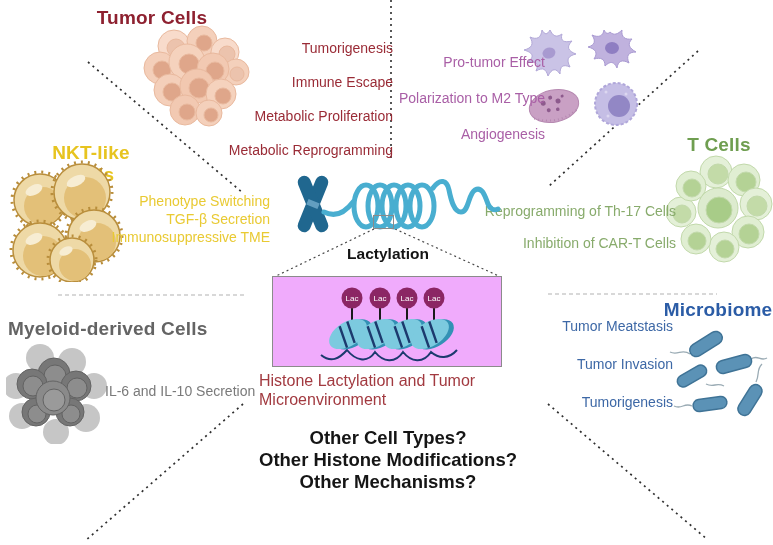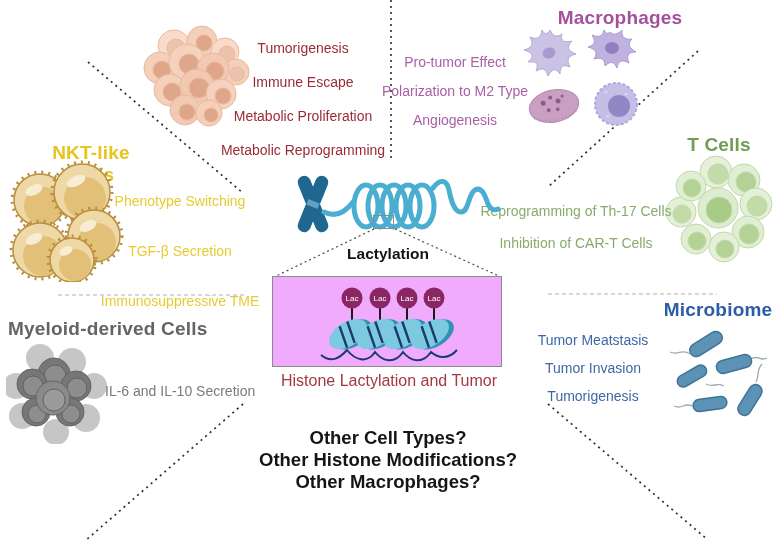--- a/index.html
+++ b/index.html
@@ -1,32 +1,32 @@
 <!DOCTYPE html>
 <html><head>
 <meta charset="utf-8">
 <style>
   html,body{margin:0;padding:0;background:#ffffff;}
   .canvas{position:relative;width:773px;height:545px;background:#ffffff;overflow:hidden;
           font-family:"Liberation Sans",sans-serif;}
   .abs{position:absolute;}
   .title{position:absolute;font-weight:bold;font-size:19px;letter-spacing:.2px;}
   .list{position:absolute;display:flex;flex-direction:column;font-size:14px;line-height:16px;}
-  .list.center{align-items:center;text-align:center;}
+  .list.center{align-items:flex-end;text-align:center;}
   .c-tumor-title{color:#8e2130}.c-tumor{color:#9a2b36}
   .c-macro-title{color:#a4509f}.c-macro{color:#a95fa6}
   .c-nkt-title{color:#e7c41f}.c-nkt{color:#e9ca33}
   .c-tcell-title{color:#6f9e50}.c-tcell{color:#88ab6c}
   .c-myeloid-title{color:#646464}.c-myeloid{color:#7a7a7a}
   .c-micro-title{color:#2b5ca6}.c-micro{color:#3d68a6}
   .lactylation-label{position:absolute;left:336px;top:245px;width:104px;text-align:center;
           font-weight:bold;font-size:15.5px;color:#141414;}
   .histone-box{position:absolute;left:272px;top:276px;width:230px;height:91px;
           background:#f0abfc;border:1.4px solid #8b8b8b;box-sizing:border-box;}
-  .caption{position:absolute;left:259px;top:371px;width:260px;text-align:center;
+  .caption{position:absolute;left:259px;top:371px;width:260px;text-align:left;
           font-size:16px;line-height:19px;color:#a23a40;}
   .questions{position:absolute;left:238px;top:427px;width:300px;display:flex;
           flex-direction:column;align-items:center;text-align:center;}
   .question{font-size:18.5px;font-weight:bold;color:#151515;line-height:22px;}
   .zoom-rect{position:absolute;left:373px;top:215px;width:21px;height:14px;
           border:1.2px solid #8a8a8a;box-sizing:border-box;}
   svg{display:block;}
 </style>
 </head>
 <body>
@@ -38,20 +38,21 @@
     <line x1="88" y1="62" x2="243" y2="193" stroke="#2f2f2f" stroke-width="1.7" stroke-dasharray="2 4"></line>
     <line x1="698" y1="51" x2="548" y2="187" stroke="#2f2f2f" stroke-width="1.7" stroke-dasharray="2 4"></line>
     <line x1="243" y1="404" x2="85" y2="541" stroke="#2f2f2f" stroke-width="1.7" stroke-dasharray="2 4"></line>
     <line x1="548" y1="404" x2="708" y2="540" stroke="#2f2f2f" stroke-width="1.7" stroke-dasharray="2 4"></line>
     <line x1="58" y1="295" x2="247" y2="295" stroke="#cbcbcb" stroke-width="1.7" stroke-dasharray="4 3"></line>
     <line x1="548" y1="294" x2="717" y2="294" stroke="#cbcbcb" stroke-width="1.7" stroke-dasharray="4 3"></line>
     <line x1="374" y1="229" x2="274" y2="277" stroke="#4a4a4a" stroke-width="1.2" stroke-dasharray="2 3"></line>
     <line x1="395" y1="229" x2="501" y2="277" stroke="#4a4a4a" stroke-width="1.2" stroke-dasharray="2 3"></line>
   </svg>
 
+  <div class="title c-tumor-title" style="left:92px;top:7px;width:120px;text-align:center">Tumor Cells</div>
 
   <svg class="abs" style="left:136px;top:24px" width="118" height="110" viewBox="0 0 118 110">
     <g stroke="#e9b99e" stroke-width="1">
       <circle cx="38" cy="22" r="16" fill="#f8dbcb"></circle>
         <circle cx="40" cy="24" r="9" fill="#ecc3ad"></circle>
       <circle cx="66" cy="17" r="15" fill="#f4d0bb"></circle>
         <circle cx="68" cy="19" r="8" fill="#dfa68a"></circle>
       <circle cx="89" cy="28" r="14" fill="#f8dbcb"></circle>
         <circle cx="91" cy="30" r="8" fill="#ecc3ad"></circle>
       <circle cx="100" cy="48" r="13" fill="#f4d0bb"></circle>
@@ -75,21 +76,20 @@
     </g>
   </svg>
 
   <div class="list center c-tumor" style="left:213px;top:40px;width:180px;gap:18px">
     <div class="item">Tumorigenesis</div>
     <div class="item">Immune Escape</div>
     <div class="item">Metabolic Proliferation</div>
     <div class="item">Metabolic Reprogramming</div>
   </div>
 
-  <div class="title c-macro-title" style="left:550px;top:7px;width:140px;text-align:center">Macrophages</div>
 
   <svg class="abs" style="left:518px;top:26px" width="138" height="106" viewBox="0 0 138 106">
     <path d="M32,4 C35,10 38,12 44,8 C42,15 46,17 54,15 C48,21 50,25 58,28 C50,30 48,33 52,41
              C45,38 42,40 42,48 C38,42 34,42 30,50 C28,43 25,41 18,45 C21,38 19,35 10,36
              C16,31 16,27 6,24 C14,22 16,18 12,11 C19,14 23,12 24,4 C27,9 29,9 32,4 Z" fill="#cac3e6" stroke="#b2a8d8" stroke-width="1"></path>
     <ellipse cx="31" cy="27" rx="6.5" ry="5.5" fill="#a89ad0" transform="rotate(-15 31 27)"></ellipse>
     <path d="M92,6 C96,10 100,8 104,4 C103,11 107,14 114,13 C109,18 111,22 118,26
              C110,26 108,30 111,37 C104,33 100,35 99,42 C96,35 92,35 87,40
              C87,33 83,31 76,33 C80,27 78,23 70,21 C77,19 78,15 74,9 C81,12 85,10 86,4
              C88,8 90,8 92,6 Z" fill="#c0b2de" stroke="#a99ad2" stroke-width="1"></path>
@@ -106,21 +106,21 @@
     </g>
     <g>
       <circle cx="98" cy="78" r="21" fill="#c5bee5" stroke="#b0a7da" stroke-width="2" stroke-dasharray="3 2"></circle>
       <circle cx="101" cy="80" r="11" fill="#9287c5"></circle>
       <circle cx="88" cy="66" r="1.5" fill="#dcd7f0"></circle>
         <circle cx="108" cy="68" r="1.5" fill="#dcd7f0"></circle>
       <circle cx="90" cy="90" r="1.5" fill="#dcd7f0"></circle>
     </g>
   </svg>
 
-  <div class="list center c-macro" style="left:365px;top:54px;width:180px;gap:13px">
+  <div class="list center c-macro" style="left:365px;top:54px;width:180px;gap:20px">
     <div class="item">Pro-tumor Effect</div>
     <div class="item">Polarization to M2 Type</div>
     <div class="item">Angiogenesis</div>
   </div>
 
   <div class="title c-nkt-title" style="left:31px;top:142px;width:120px;text-align:center">NKT-like Cells</div>
 
   <svg class="abs" style="left:6px;top:160px" width="118" height="122" viewBox="0 0 118 122">
     <g>
       <circle cx="34" cy="40" r="28" fill="none" stroke="#b98e3c" stroke-width="3" stroke-dasharray="2 5"></circle>
@@ -147,21 +147,21 @@
       <ellipse cx="28" cy="79" rx="9" ry="5" fill="#f7edd3" transform="rotate(-25 28 79)"></ellipse>
     </g>
     <g>
       <circle cx="66" cy="100" r="24" fill="none" stroke="#b98e3c" stroke-width="3" stroke-dasharray="2 5"></circle>
       <circle cx="66" cy="100" r="22" fill="#eed9a6" stroke="#b98e3c" stroke-width="1.5"></circle>
       <circle cx="69" cy="105" r="16" fill="#e3c078"></circle>
       <ellipse cx="60" cy="91" rx="7" ry="4" fill="#f7edd3" transform="rotate(-25 60 91)"></ellipse>
     </g>
   </svg>
 
-  <div class="list center c-nkt" style="left:90px;top:193px;width:180px;gap:34px">
+  <div class="list center c-nkt" style="left:90px;top:193px;width:180px;gap:2px">
     <div class="item">Phenotype Switching</div>
     <div class="item">TGF-β Secretion</div>
     <div class="item">Immunosuppressive TME</div>
   </div>
 
   <div class="title c-tcell-title" style="left:687px;top:134px;width:64px;text-align:center">T Cells</div>
 
   <svg class="abs" style="left:666px;top:154px" width="108" height="114" viewBox="0 0 108 114">
     <g stroke="#c2d9ab" stroke-width="1">
       <circle cx="50" cy="18" r="16" fill="#e4f0d8"></circle>
@@ -232,21 +232,21 @@
     </g>
     <g fill="#5b92b6" stroke="#3f7396" stroke-width="1.5">
       <rect x="-18" y="-6.5" width="36" height="13" rx="6.5" transform="translate(40,18) rotate(-32)"></rect>
       <rect x="-18" y="-6.5" width="36" height="13" rx="6.5" transform="translate(68,38) rotate(-15)"></rect>
       <rect x="-16" y="-6" width="32" height="12" rx="6" transform="translate(26,50) rotate(-30)"></rect>
       <rect x="-17" y="-6" width="34" height="12" rx="6" transform="translate(44,78) rotate(-8)"></rect>
       <rect x="-17" y="-6.5" width="34" height="13" rx="6.5" transform="translate(84,74) rotate(-58)"></rect>
     </g>
   </svg>
 
-  <div class="list center c-micro" style="left:513px;top:332px;width:160px;gap:12px">
+  <div class="list center c-micro" style="left:513px;top:318px;width:160px;gap:22px">
     <div class="item">Tumor Meatstasis</div>
     <div class="item">Tumor Invasion</div>
     <div class="item">Tumorigenesis</div>
   </div>
 
   <svg class="abs" style="left:286px;top:170px" width="55" height="68" viewBox="0 0 55 68">
     <g transform="translate(27,34)">
       <rect x="-6.5" y="-30" width="13" height="60" rx="6.5" fill="#20678f" transform="rotate(22)"></rect>
       <rect x="-6.5" y="-30" width="13" height="60" rx="6.5" fill="#20678f" transform="rotate(-22)"></rect>
       <rect x="-6" y="-3" width="12" height="6" fill="#6ea8c9" transform="rotate(22)" opacity="0.85"></rect>
@@ -316,21 +316,22 @@
       </g>
       <g>
         <circle cx="161" cy="21" r="10.5" fill="#8b2664"></circle>
         <text x="161" y="24" text-anchor="middle" font-size="8" fill="#ffffff" font-family="Liberation Sans, sans-serif">Lac</text>
       </g>
     </svg>
   </div>
 
   <div class="caption">
     <div>Histone Lactylation and Tumor</div>
+    <div>Microenvironment</div>
   </div>
 
   <div class="questions">
     <div class="question">Other Cell Types?</div>
     <div class="question">Other Histone Modifications?</div>
-    <div class="question">Other Macrophages?</div>
+    <div class="question">Other Mechanisms?</div>
   </div>
 
 </div>
 
 </body></html>

